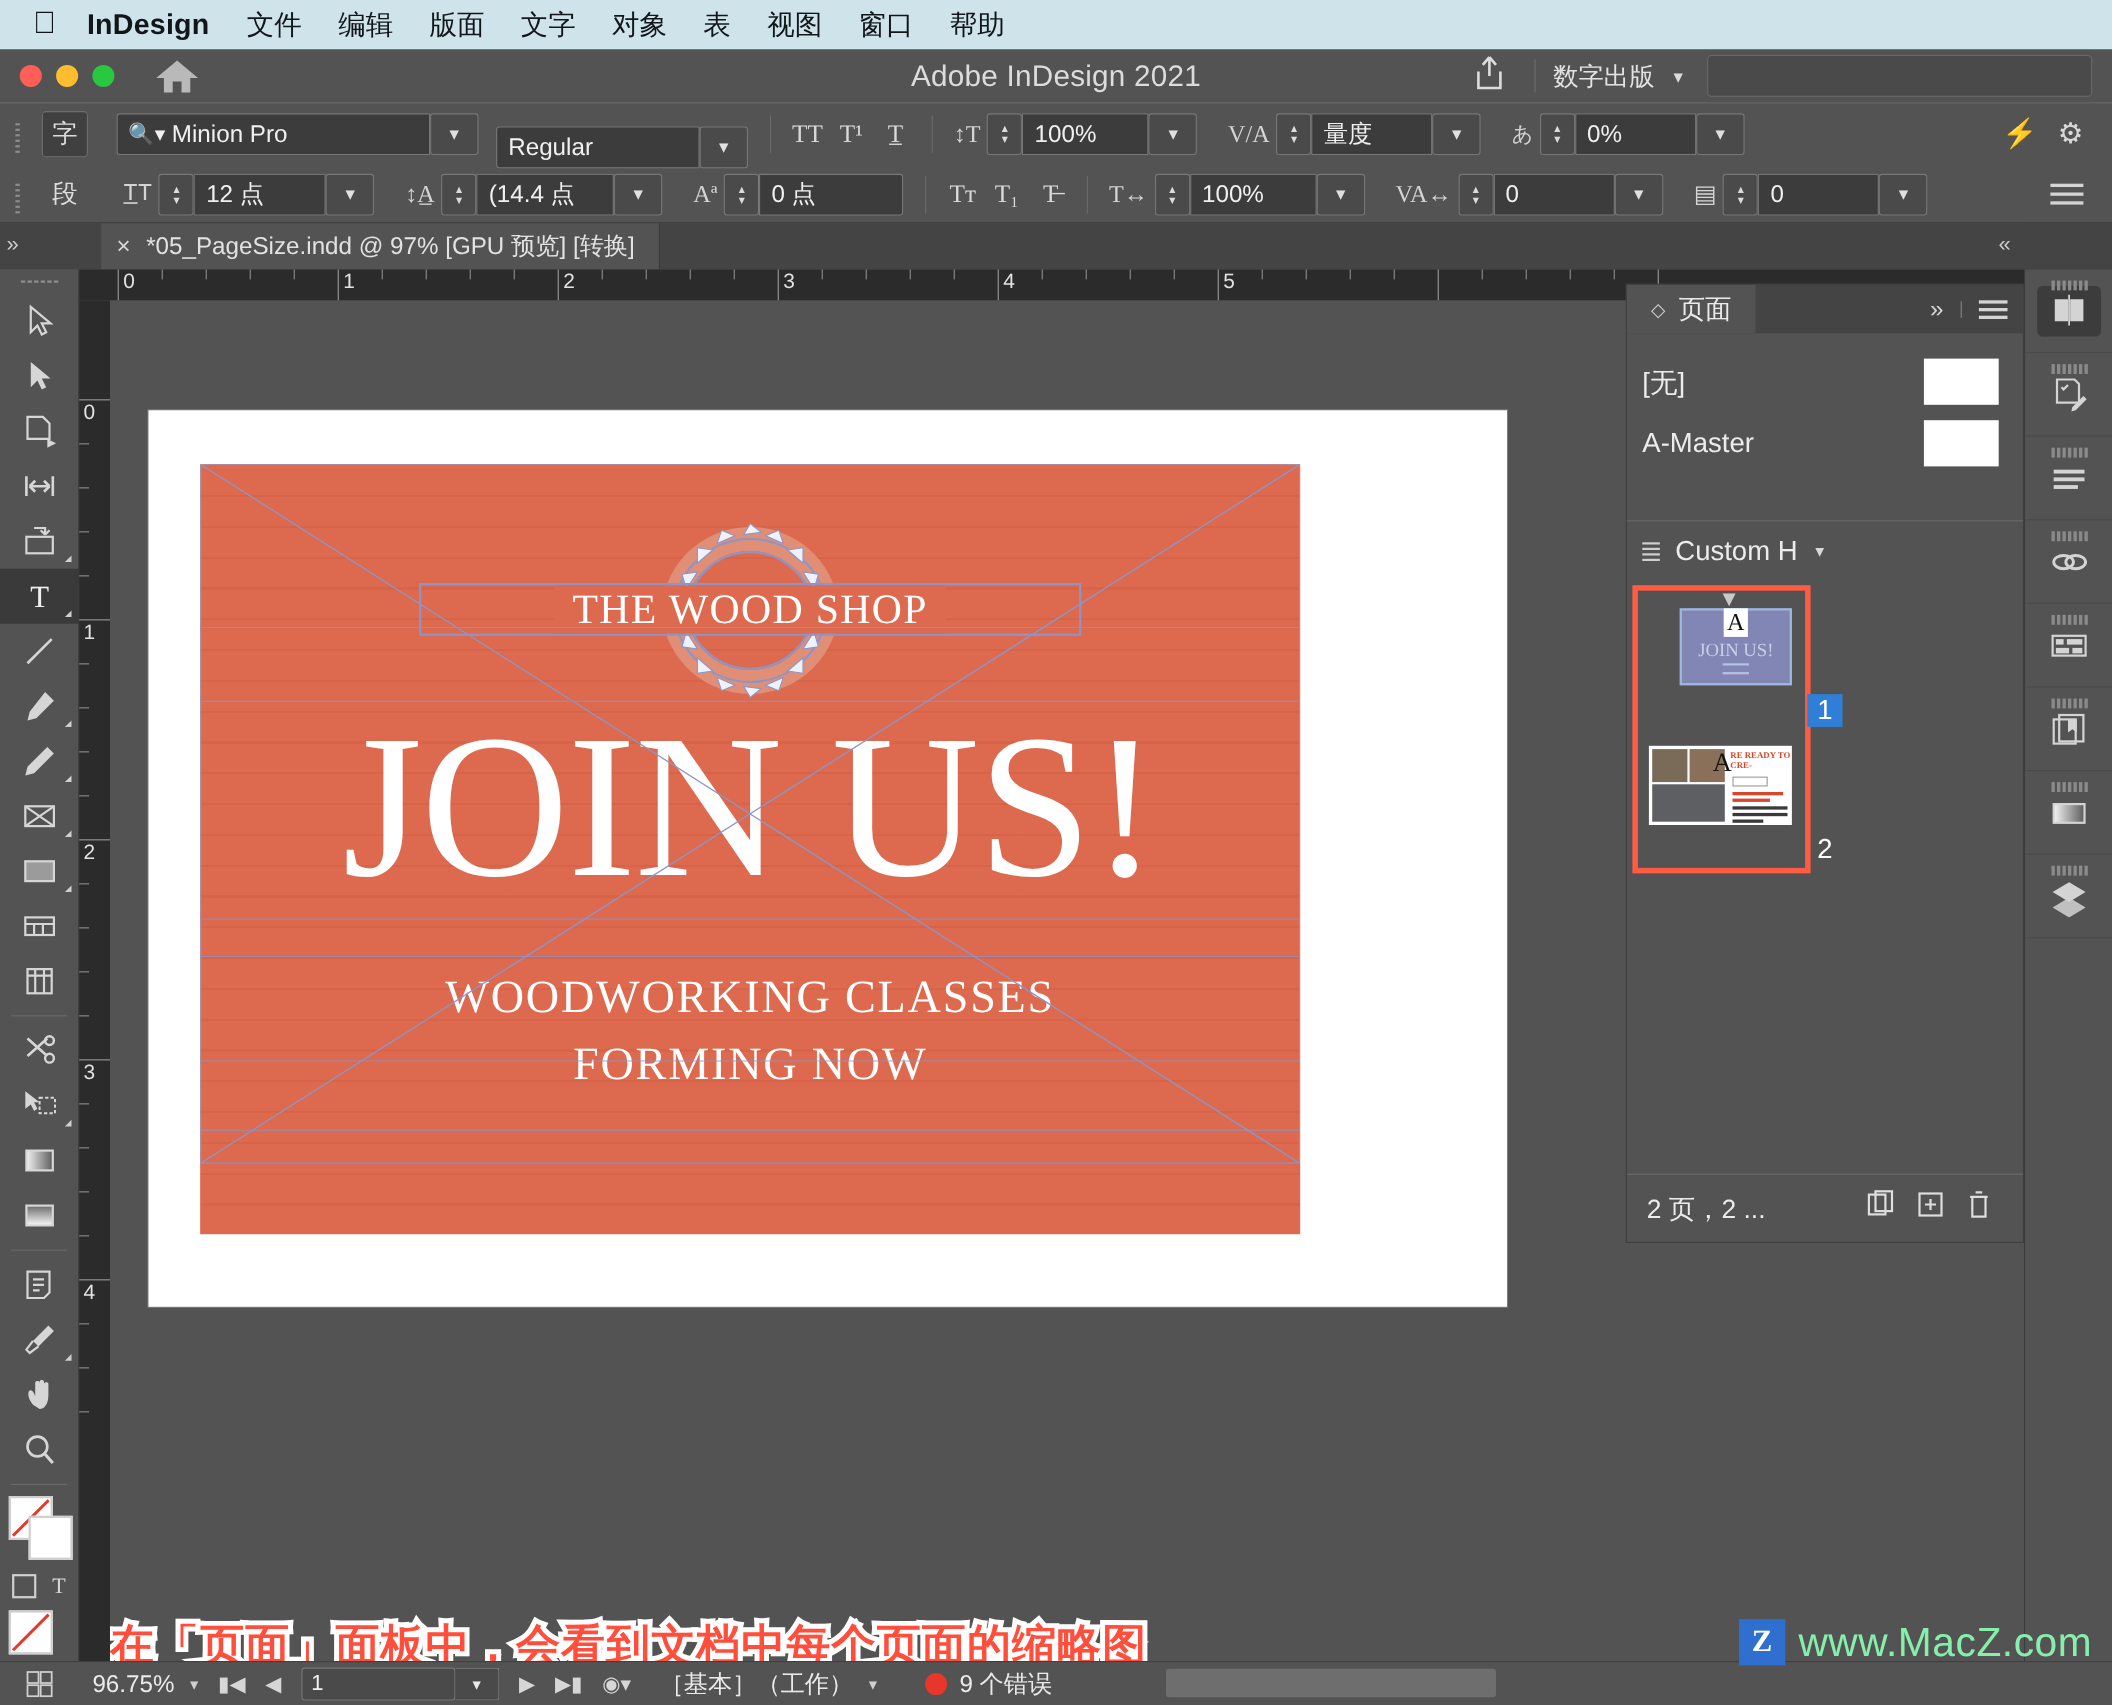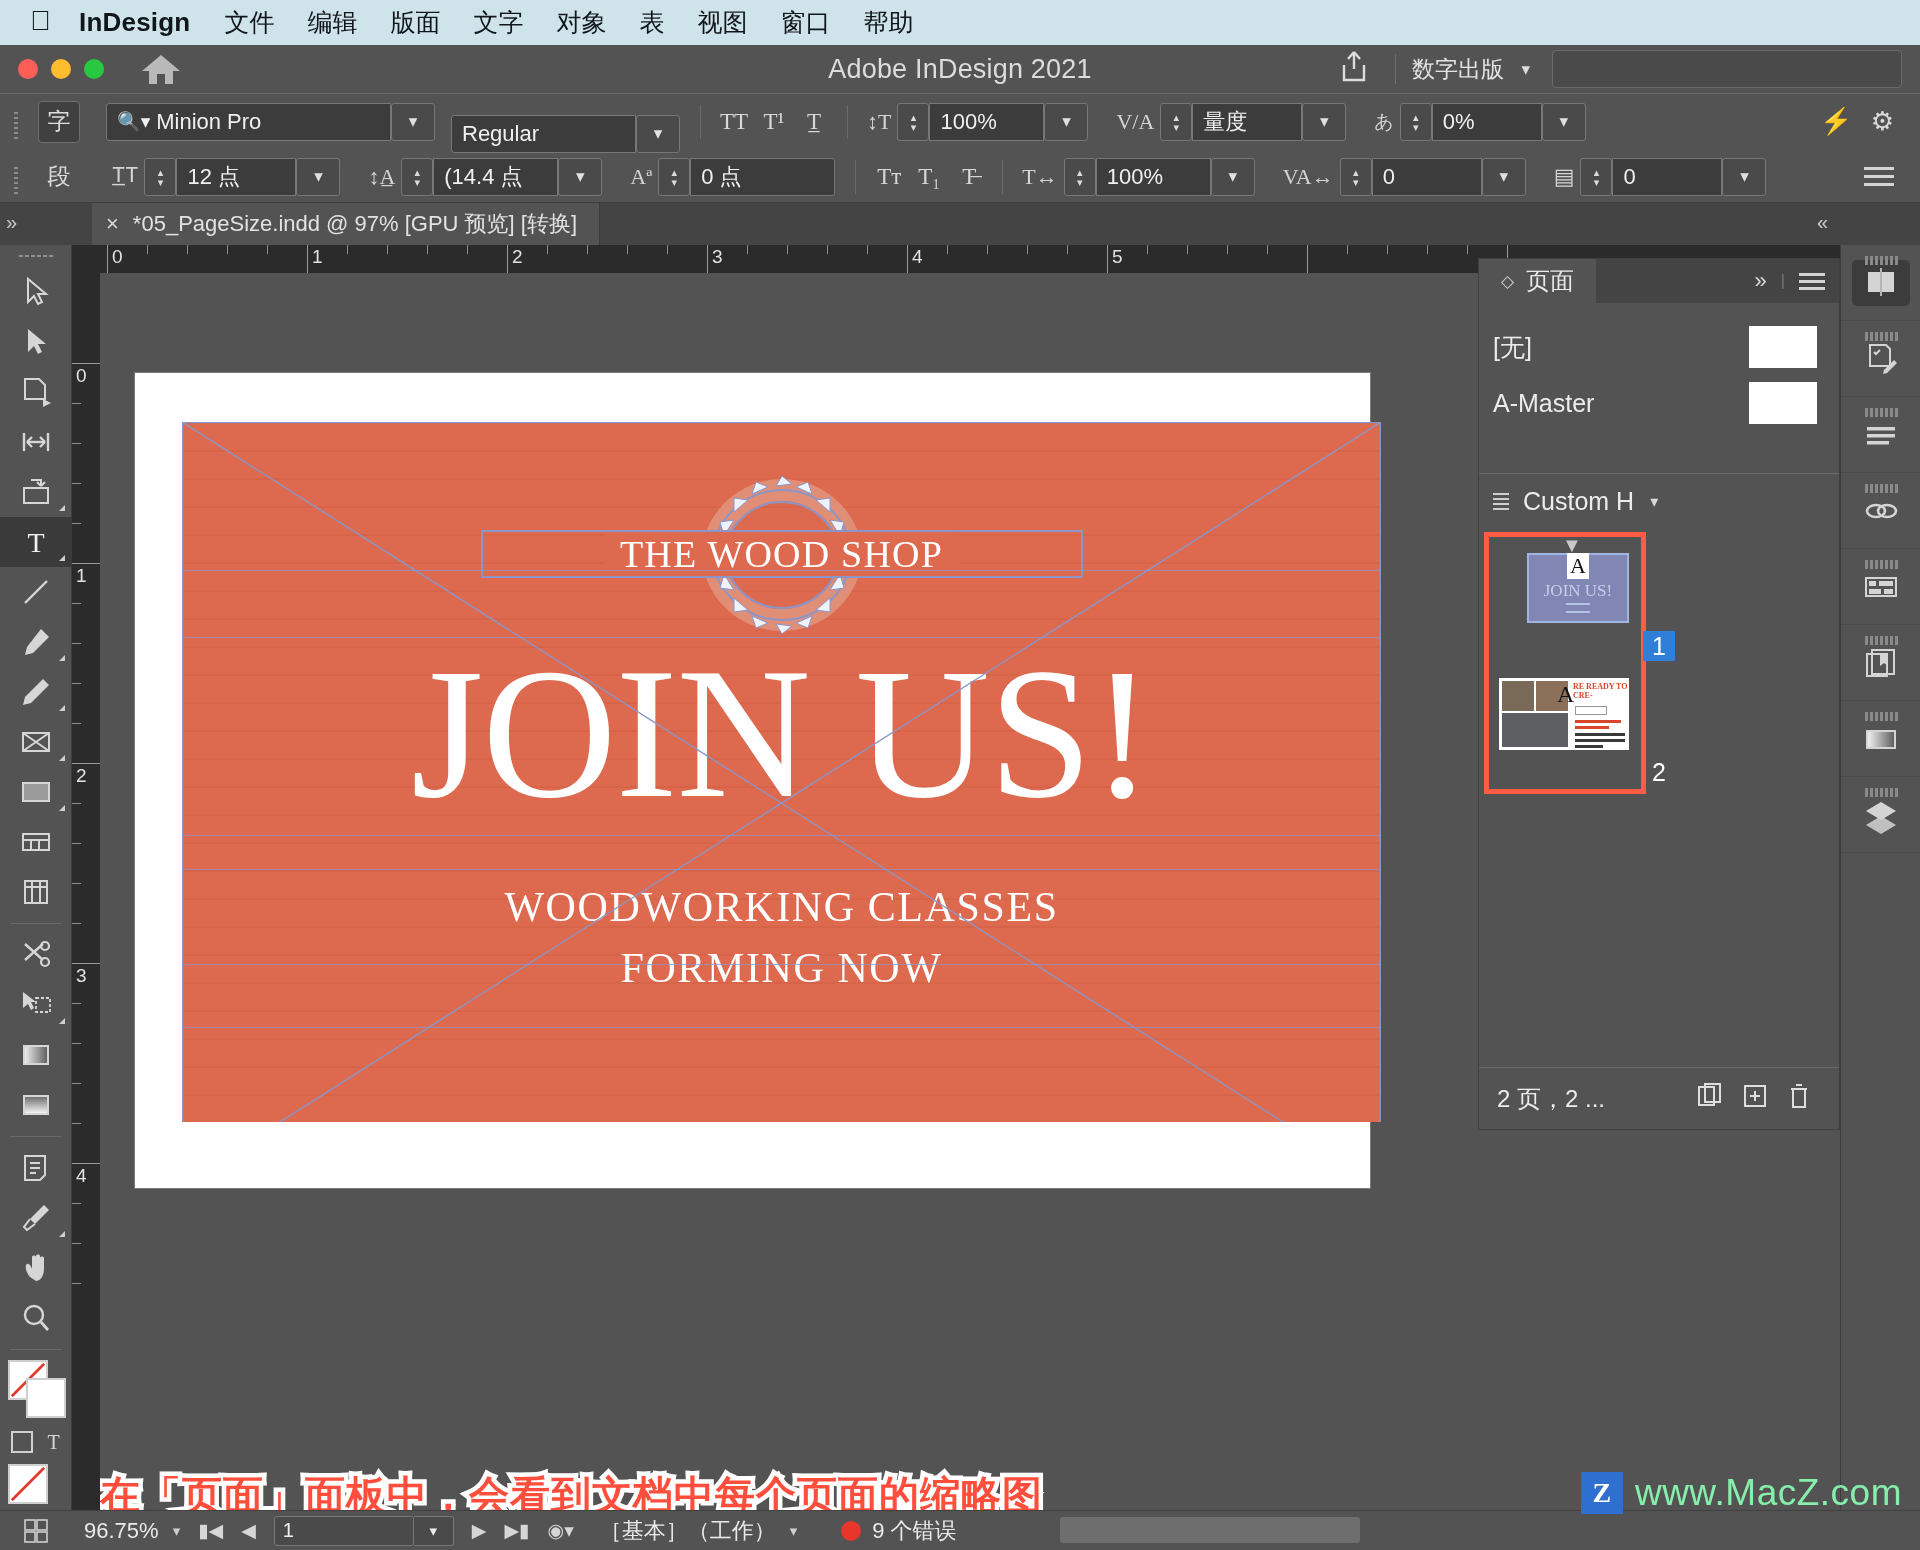--- a/index.html
+++ b/index.html
@@ -127,21 +127,21 @@
   .vtick{ position:absolute; left:0; height:1px; width:9px; background:#8d8d8d;}
   .vtickbig{ width:28px; background:#9a9a9a;}
   .vlabel{ position:absolute; left:4px; color:#e2e2e2; font-size:19px;}
 
   .pasteboard{ position:absolute; left:28px; top:28px; width:1820px; height:1237px; overflow:hidden;}
   .page{
     position:absolute; left:35px; top:100px; width:1235px; height:815px;
     background:#ffffff; box-shadow:0 0 0 1px #7a7a7a;
   }
   .poster{
-    position:absolute; left:47px; top:49px; width:1199px; height:700px;
+    position:absolute; left:47px; top:49px; width:1000px; height:700px;
     background:#dd6a4e; overflow:hidden;
   }
   .woodgrain{position:absolute;inset:0;opacity:.30;
     background:repeating-linear-gradient(180deg,#c9573c 0px,#c9573c 2px,#dd6a4e 2px,#dd6a4e 28px);}
   .poster-inner{position:absolute;inset:0;}
   .sawtop,.sawbot{ position:absolute; left:50%; transform:translateX(-50%); width:172px;height:86px;}
   .sawtop{ top:52px; } .sawbot{ top:128px; }
   .shopband{
     position:absolute; left:50%; transform:translateX(-50%); top:108px;
     width:602px; height:48px; border:2px solid #8c95c8;
@@ -425,21 +425,21 @@
         <div class="fld" style="width:125px;">(14.4 点</div>
         <div class="drop">▾</div>
       </div>
 
       <div class="ico-lbl" style="margin-left:22px;">Aª</div>
       <div class="grp">
         <div class="stepper">
             <span>▴</span>
             <span>▾</span>
           </div>
-        <div class="fld" style="width:145px;">0 点</div>
+        <div class="fld" style="width:131px;">0 点</div>
       </div>
 
       <div class="vdiv" style="margin-left:20px;"></div>
       <div class="ico-btn">Tᴛ</div>
       <div class="ico-btn">T₁</div>
       <div class="ico-btn">T̶</div>
       <div class="vdiv"></div>
 
       <div class="ico-lbl">T↔</div>
       <div class="grp">

